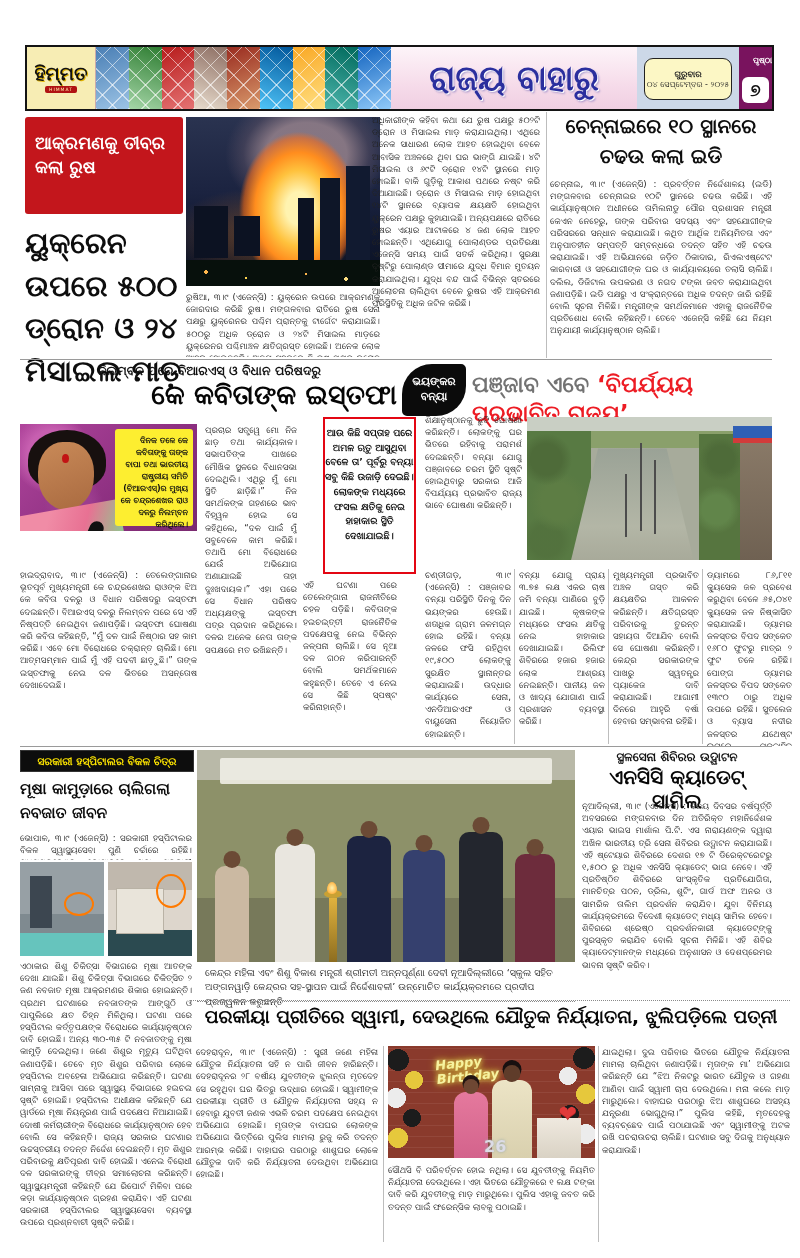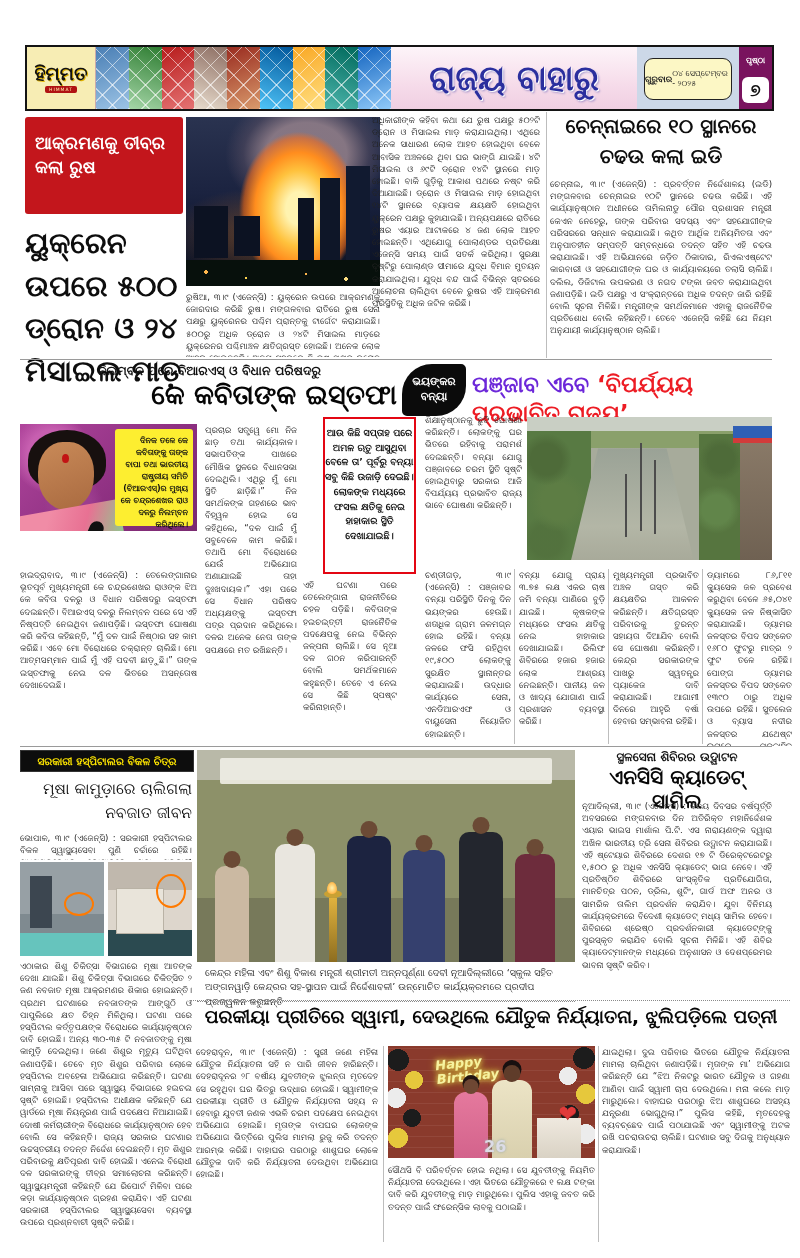--- a/index.html
+++ b/index.html
@@ -18,25 +18,25 @@
   .mh-logo-sub{margin-top:3px;background:#b01212;color:#ffe9a8;font-size:4.5px;letter-spacing:1px;padding:1px 4px;border-radius:2px}
   .mh-collage{width:295px;display:flex;overflow:hidden}
   .mh-tile{flex:1;background-size:cover;position:relative}
   .mh-tile::after{content:"";position:absolute;inset:0;
      background:repeating-linear-gradient(45deg,rgba(255,255,255,.55) 0 1px,transparent 1px 14px),
                 repeating-linear-gradient(-45deg,rgba(255,255,255,.55) 0 1px,transparent 1px 14px)}
   .mh-title-area{flex:1;background:linear-gradient(180deg,#fdf4f9 0%,#f6dcea 60%,#f0cfe2 100%);display:flex;align-items:center;justify-content:center}
   .mh-title{font-size:33px;font-weight:bold;color:#2b2f9e;text-shadow:1px 1px 0 #fff,2px 2px 2px rgba(43,47,158,.35);transform:scaleY(1.05)}
   .mh-date-area{width:102px;background:#ccd8e8;position:relative}
   .mh-date-box{position:absolute;left:7px;top:11px;width:86px;height:40px;background:#fcf7c5;border:1.5px solid #222;border-radius:9px;
-     display:flex;align-items:center;justify-content:center;gap:0}
+     display:flex;flex-direction:column;align-items:center;justify-content:center;gap:0}
   .mh-day{font-size:8.5px;font-weight:bold;color:#222}
   .mh-date{font-size:8px;color:#222}
   .mh-page-area{width:33px;background:#79135e;position:relative}
-  .mh-page-label{position:absolute;top:9px;left:0;width:100%;text-align:center;color:#fff;font-size:8px;font-weight:bold}
+  .mh-page-label{position:absolute;top:9px;left:0;width:100%;text-align:right;color:#fff;font-size:8px;font-weight:bold}
   .mh-page-box{position:absolute;left:3px;bottom:6px;width:27px;height:26px;background:#fff;border-radius:6px;
      display:flex;align-items:center;justify-content:center;font-size:17px;font-weight:bold;color:#111}
 
   
   .flag-box{left:25px;top:117px;width:158px;height:97px;background:#c3161c;border-radius:3px;padding:15px 10px;box-sizing:border-box;
      color:#fff;font-size:17.5px;font-weight:bold;line-height:1.35}
   .flag-box::after{content:"";position:absolute;right:-7px;top:12px;width:22px;height:70px;
      background:radial-gradient(circle 9px at 4px 8px,#c3161c 98%,transparent),radial-gradient(circle 7px at 2px 34px,#c3161c 98%,transparent),radial-gradient(circle 8px at 3px 58px,#c3161c 98%,transparent)}
   .uk-head{left:25px;top:222px;width:158px;font-size:29px;font-weight:bold;line-height:1.47;color:#0d0d0d}
   .fire-photo{left:186px;top:117px;width:194px;height:169px;overflow:hidden;
@@ -75,21 +75,21 @@
   .kv-box{position:absolute;right:4px;top:5px;bottom:5px;width:78px;background:#fdee30;border-radius:3px;padding:6px 5px;box-sizing:border-box;
      font-size:8px;font-weight:bold;line-height:1.5;text-align:right;color:#111}
   .kv-col2{left:205px;top:424px;width:92px;height:322px}
   .kv-col3{left:303px;top:579px;width:94px;height:167px}
   .kv-under{left:20px;top:569px;width:177px;height:177px}
 
   
   .fl-badge{left:402px;top:364px;width:64px;height:52px;background:#0b0b0b;border-radius:30px 5px 30px 5px;
      display:flex;flex-direction:column;align-items:center;justify-content:center;color:#fff;font-size:11px;font-weight:bold;line-height:1.35}
   .fl-head{left:472px;top:370px;width:302px;font-size:22.5px;font-weight:bold;line-height:1.3}
-  .fl-head .blk{color:#6d28d9}
+  .fl-head .blk{color:#737373}
   .fl-head .red{color:#ed1c24}
   .fl-quote{left:323px;top:417px;width:93px;height:157px;border:2.5px solid #e30613;padding:7px 0;box-sizing:border-box;
      font-size:9.5px;font-weight:bold;line-height:1.55;text-align:center;color:#111;overflow:hidden}
   .fl-col1{left:425px;top:414px;width:97px;height:151px}
   .flood-photo{left:527px;top:417px;width:245px;height:143px;overflow:hidden;
      background:
        linear-gradient(180deg,#c9cfc4 0 10%,#8aa06b 10% 22%,#a7ab9b 22% 100%)}
   .fp-water{position:absolute;left:18%;top:22%;width:50%;height:78%;background:linear-gradient(180deg,#9aa296,#b3b6a6 70%,#a8aa9a);
      clip-path:polygon(22% 0,78% 0,100% 100%,0 100%)}
   .fp-trees-l{position:absolute;left:0;top:10%;width:26%;height:90%;
@@ -102,21 +102,21 @@
   .fp-pole{position:absolute;width:2px;background:#4c4c4c}
 
   .fl-low1{left:425px;top:569px;width:86px;height:177px}
   .fl-low2{left:519px;top:569px;width:86px;height:177px}
   .fl-low3{left:613px;top:569px;width:86px;height:177px}
   .fl-low4{left:707px;top:569px;width:85px;height:177px}
 
   
   .hp-banner{left:20px;top:750px;width:172px;height:20px;background:#0d0d0d;border:1px solid #333;
      display:flex;align-items:center;justify-content:center;color:#ffe600;font-size:10.5px;font-weight:bold}
-  .hp-head{left:20px;top:777px;width:172px;text-align:right;font-size:15.5px;font-weight:normal;line-height:1.55;color:#0b0b0b}
+  .hp-head{left:20px;top:777px;width:172px;text-align:left;font-size:15.5px;font-weight:bold;line-height:1.55;color:#0b0b0b}
   .hp-body1{left:20px;top:832px;width:172px;height:28px}
   .hosp-img{position:absolute;overflow:hidden}
   .hi1{left:20px;top:862px;width:84px;height:94px;background:linear-gradient(180deg,#97a0a5 0 55%,#7f8a90 55% 75%,#66c4bd 75% 100%)}
   .hi1 .eq{position:absolute;left:10px;top:14px;width:22px;height:52px;background:#3c4650}
   .hi2{left:108px;top:862px;width:84px;height:94px;background:linear-gradient(180deg,#c0b8ad 0 30%,#ddd6cc 30% 72%,#2b4a50 72% 100%)}
   .hi2 .cab{position:absolute;left:8px;top:26px;width:46px;height:44px;background:#e9e4da;border:1px solid #b9b2a5}
   .ring{position:absolute;border:2px solid #ff7a00;border-radius:50%}
   .hp-body2{left:20px;top:960px;width:172px;height:282px}
 
   

